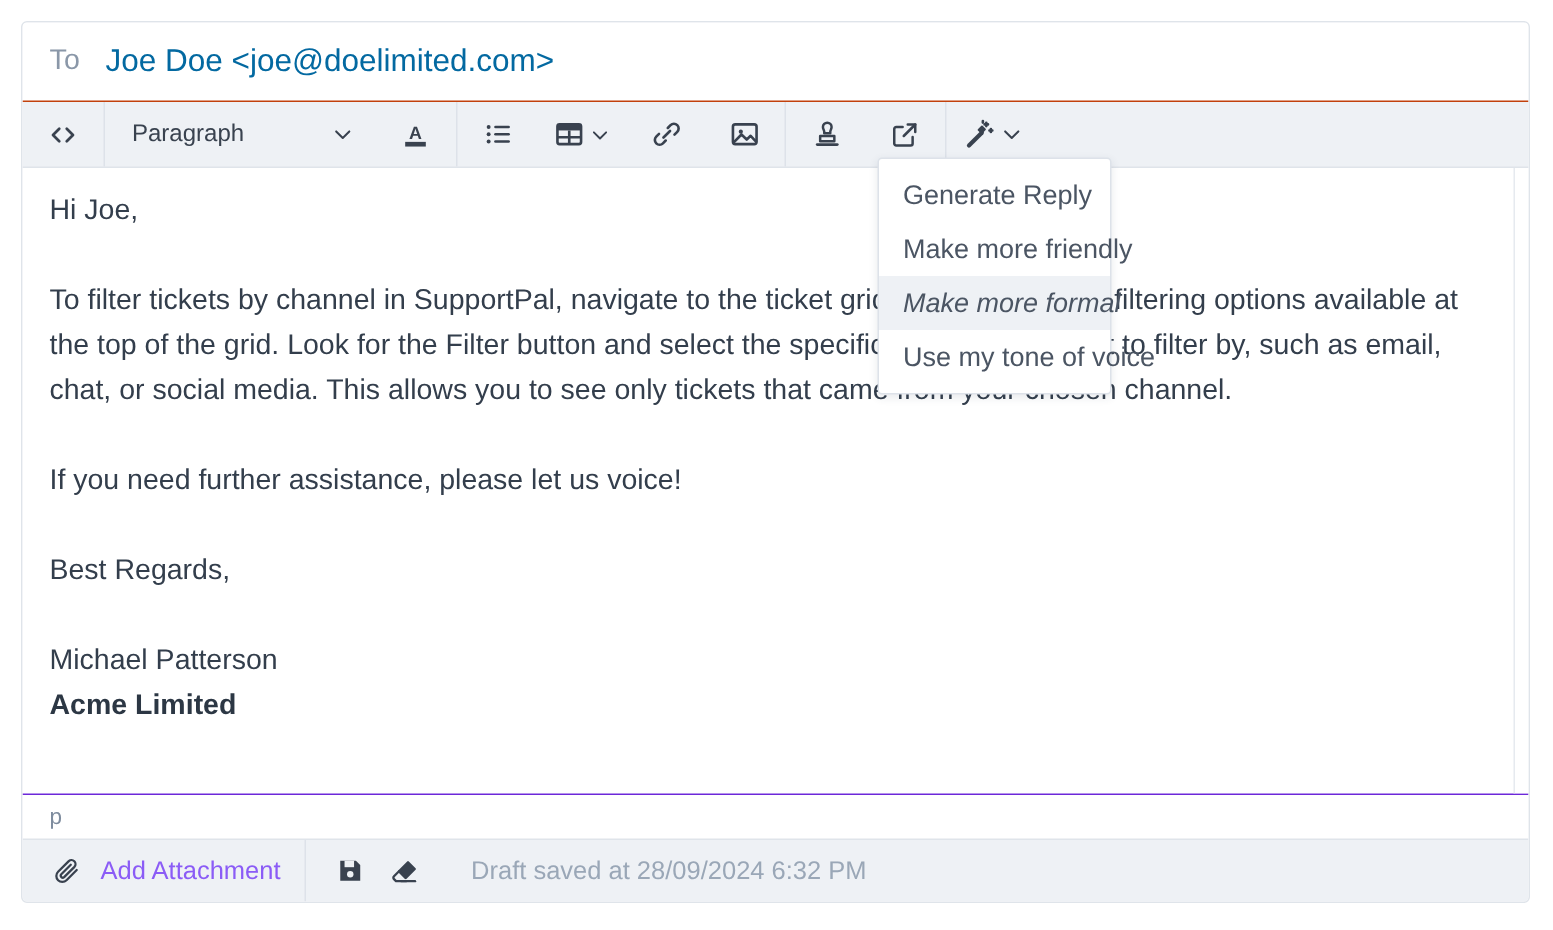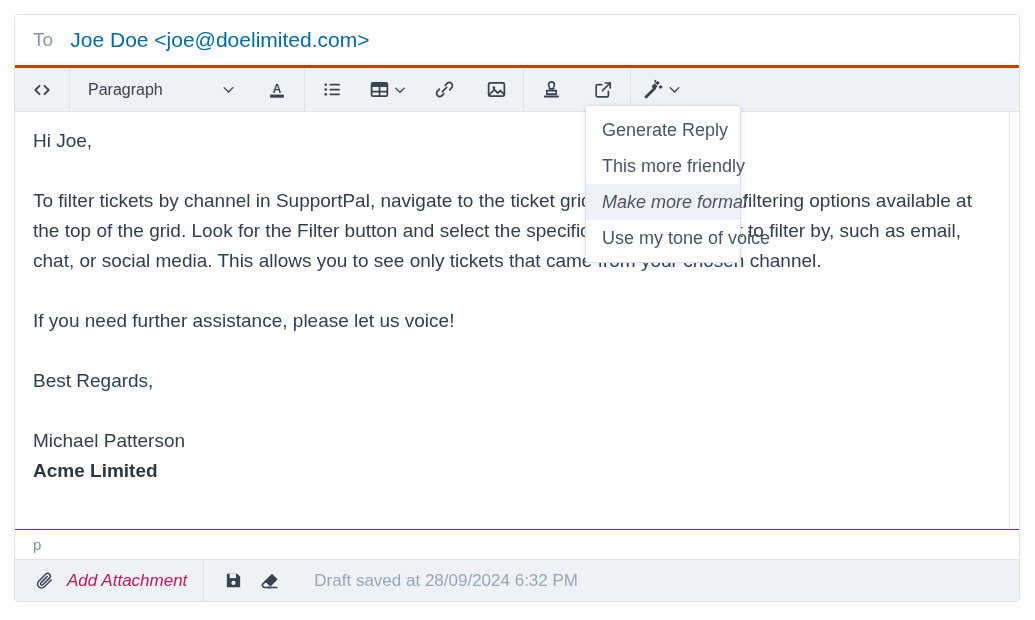--- a/index.html
+++ b/index.html
@@ -33,21 +33,21 @@
   }
 
   
   .to-row {
     height: 53px;
     flex: 0 0 53px;
     display: flex;
     align-items: center;
     padding: 0 18px;
     box-sizing: border-box;
-    border-bottom: 3px solid #c2410c;
+    border-bottom: 1px solid #c2410c;
     background: #ffffff;
     text-align: center;
   }
   .to-label {
     color: #8a97a8;
     font-size: 19px;
     margin-right: 17px;
     letter-spacing: .1px;
   }
   .to-value {
@@ -162,23 +162,22 @@
   .fgroup {
     display: flex;
     align-items: center;
     padding: 0 16px;
     border-right: 1px solid #dde2e9;
     gap: 10px;
   }
   .fgroup.plain { border-right: none; padding-left: 16px; }
   .attach-label {
     font-size: 17px;
-    color: #be185d;
-    white-space: nowrap;
-    font-style: italic;
+    color: #8b5cf6;
+    white-space: nowrap;
   }
   .fbtn {
     display: flex;
     align-items: center;
     justify-content: center;
     width: 26px;
     height: 26px;
     color: #39424f;
   }
   .draft-text {
@@ -375,18 +374,18 @@
       </div>
       <div class="fgroup plain">
         <span class="draft-text">Draft saved at 28/09/2024 6:32 PM</span>
       </div>
     </div>
 
   </div>
 
   <div class="menu">
     <div class="menu-item">Generate Reply</div>
-    <div class="menu-item">This more friendly</div>
+    <div class="menu-item">Make more friendly</div>
     <div class="menu-item active">Make more formal</div>
     <div class="menu-item">Use my tone of voice</div>
   </div>
 
 </div>
 
 </body></html>

